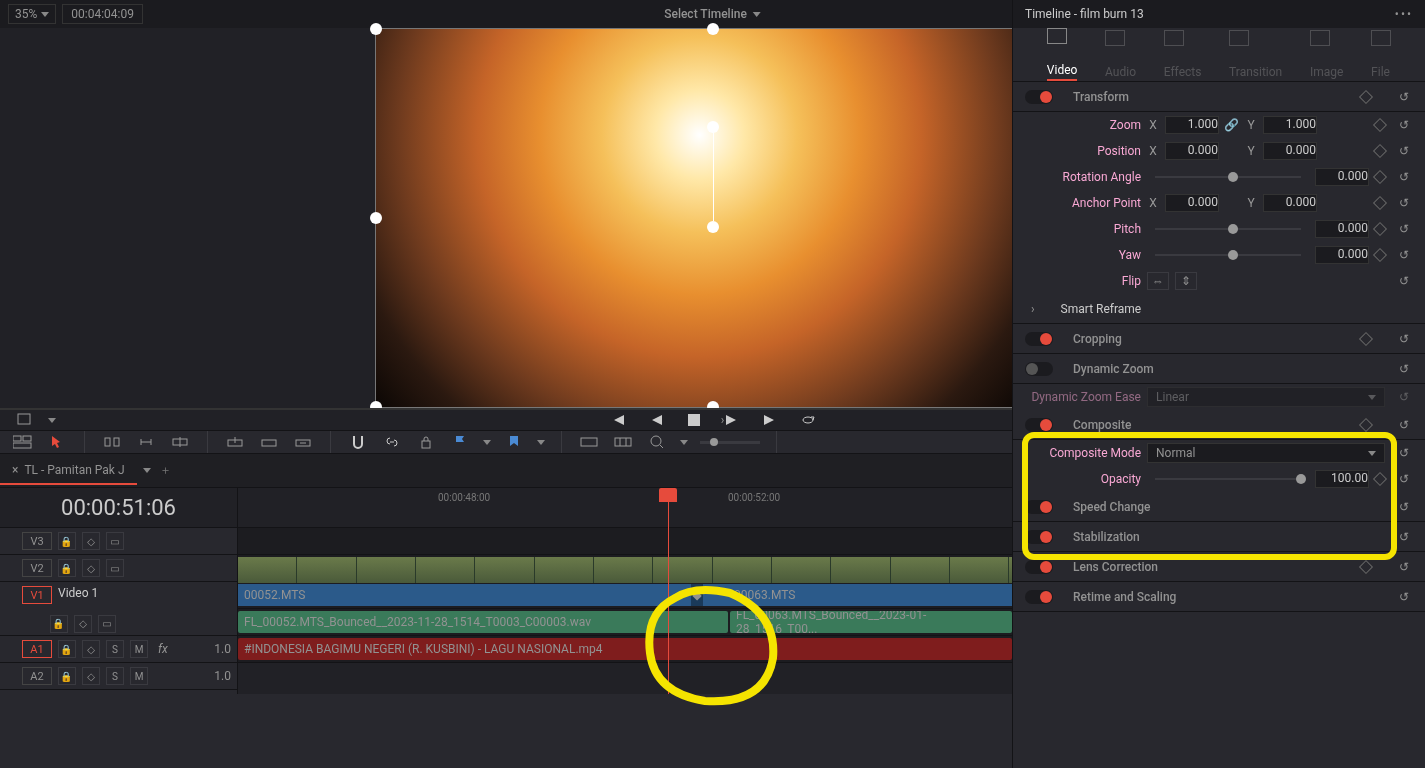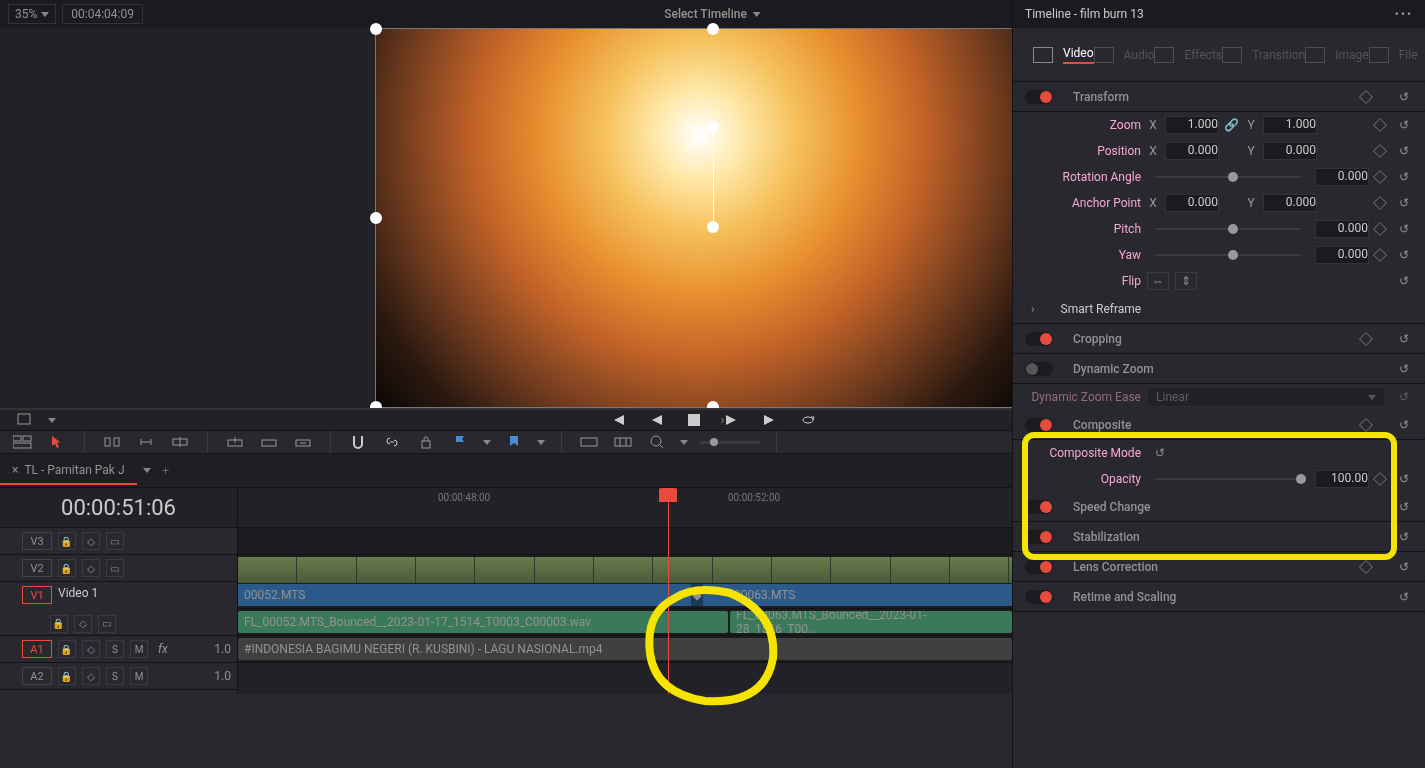--- a/index.html
+++ b/index.html
@@ -53,31 +53,31 @@
 .ruler-label{position:absolute;top:4px;font-size:10px;color:#777}
 .playhead{position:absolute;left:430px;top:0;bottom:0;width:1px;background:#e64b3c;z-index:10}
 .playhead::before{content:"";position:absolute;top:0;left:-6px;width:0;height:0;border-left:6px solid transparent;border-right:6px solid transparent;border-top:10px solid #e64b3c}
 .playhead-rect{position:absolute;background:#e64b3c;width:18px;height:14px;left:-9px;top:0;border-radius:2px 2px 0 0}
 
 .track-lane{height:27px;border-bottom:1px solid #131316;position:relative;background:#1c1c20}
 .track-lane.v1{height:54px}
 .clip{position:absolute;top:2px;bottom:2px;border-radius:2px;display:flex;align-items:center;padding:0 6px;font-size:10px;color:#fff;overflow:hidden}
 .clip.burn{background:#3a6fa8;border:1px solid #e64b3c;box-shadow:0 0 0 1px #e64b3c}
 .clip.audio-g{background:#3a7a5a}
-.clip.audio-b{background:#404040}
+.clip.audio-b{background:#7f1d1d}
 .clip-icon{width:12px;height:10px;border:1px solid #ccc;margin-right:4px}
 .thumbs{position:absolute;top:2px;left:0;right:0;height:26px;display:flex}
 .thumb{flex:1;background:linear-gradient(#6a7a4a,#4a5a3a);border-right:1px solid #2a3a2a}
 .clip-label-bar{position:absolute;bottom:2px;left:0;right:0;height:22px;background:#2b5a8a;display:flex;align-items:center;padding:0 6px;font-size:10px;color:#ddd}
 
 .inspector{width:413px;background:#28282e;border-left:1px solid #131316;height:768px;position:absolute;right:0;top:0;display:flex;flex-direction:column}
 .insp-head{height:28px;background:#1b1b1f;display:flex;align-items:center;padding:0 12px;gap:8px}
 .insp-head .dots{margin-left:auto;letter-spacing:2px}
 .insp-tabs{height:54px;display:flex;justify-content:space-around;align-items:center;border-bottom:1px solid #131316;padding:0 20px}
-.insp-tab{display:flex;align-items:center;gap:10px;opacity:.4}
+.insp-tab{display:flex;flex-direction:column;gap:19px;opacity:.4}
 .insp-tab.active{opacity:1}
 .insp-tab.active .tab-lbl{color:#fff;border-bottom:2px solid #e64b3c;padding-bottom:2px}
 .tab-ico{width:20px;height:16px;border:1px solid #888}
 
 .section-head{height:30px;display:flex;align-items:center;padding:0 12px;gap:20px;border-bottom:1px solid #131316}
 .section-head.bold{color:#ddd;font-weight:500}
 .toggle{width:28px;height:14px;background:#1b1b1f;border-radius:7px;position:relative}
 .toggle.on::after{content:"";position:absolute;right:1px;top:1px;width:12px;height:12px;background:#e64b3c;border-radius:50%}
 .toggle.off::after{content:"";position:absolute;left:1px;top:1px;width:12px;height:12px;background:#555;border-radius:50%}
 .kf{width:10px;height:10px;border:1px solid #666;transform:rotate(45deg);margin-left:auto}
@@ -426,21 +426,21 @@
             <div class="clip-label-bar" style="width:460px">
                 <span>00052.MTS</span>
               </div>
             <div class="clip-label-bar" style="left:460px;width:314px">
                 <span style="margin-left:30px">00063.MTS</span>
               </div>
             <div style="position:absolute;left:453px;bottom:2px;width:12px;height:22px;background:#1a3a5a;display:flex;align-items:center;justify-content:center">◆</div>
           </div>
           <div class="track-lane">
             <div class="clip audio-g" style="left:0;width:490px">
-                <span>FL_00052.MTS_Bounced__2023-01-17_1514_T0003_C00003.wav</span>
+                <span>FL_00052.MTS_Bounced__2023-11-28_1514_T0003_C00003.wav</span>
               </div>
             <div class="clip audio-g" style="left:492px;width:282px">
                 <span>FL_00063.MTS_Bounced__2023-01-28_1516_T00...</span>
               </div>
           </div>
           <div class="track-lane">
             <div class="clip audio-b" style="left:0;width:774px">
                 <span>#INDONESIA BAGIMU NEGERI (R. KUSBINI) - LAGU NASIONAL.mp4</span>
               </div>
           </div>
@@ -578,20 +578,24 @@
   </div>
 
   <div class="section-head bold">
     <div class="toggle on"></div>
     <span>Composite</span>
     <div class="kf"></div>
       <div class="reset-ico">↺</div>
   </div>
   <div class="prop-row">
     <div class="prop-label">Composite Mode</div>
+    <div class="dd-field">
+        <span>Normal</span>
+        <div class="chev"></div>
+      </div>
     <div class="reset-ico">↺</div>
   </div>
   <div class="prop-row">
     <div class="prop-label">Opacity</div>
     <div class="slider-track">
         <div class="slider-thumb" style="left:calc(100% - 5px)"></div>
       </div>
     <div class="num-field">100.00</div>
     <div class="kf"></div>
       <div class="reset-ico">↺</div>

